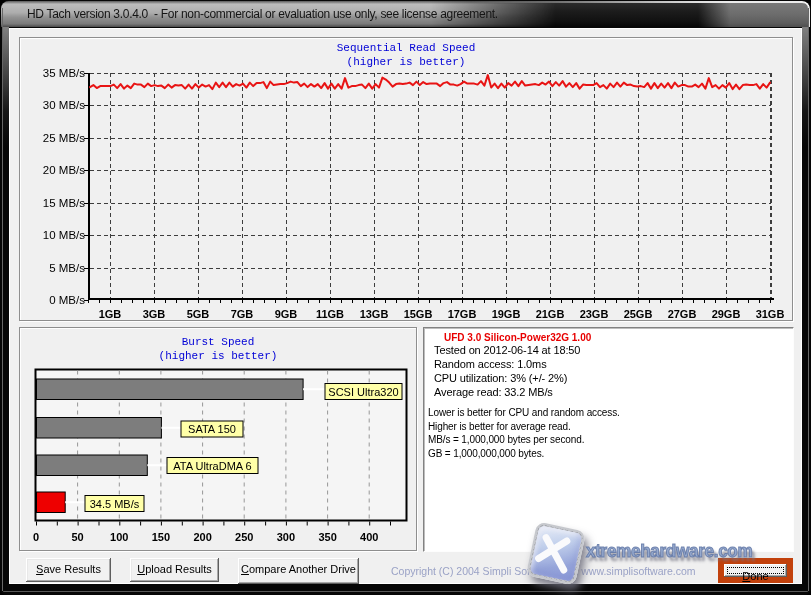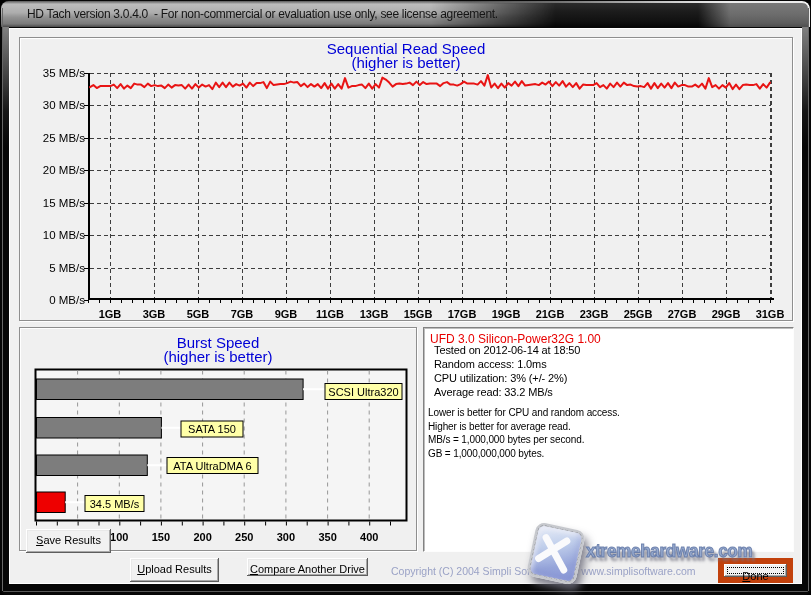--- a/index.html
+++ b/index.html
@@ -25,21 +25,21 @@
 #ttext { position:absolute; left:26px; top:0; height:20px; line-height:27px; font-size:12px; letter-spacing:-0.3px; color:#151515; white-space:pre; }
 #client { position:absolute; left:9px; top:28px; width:793px; height:556px; background:#f0f0f0; border:1px solid #fff; }
 .etch { position:absolute; border:1px solid #8e8e8e; box-shadow: 1px 1px 0 #ffffff, inset 1px 1px 0 #ffffff; }
 .sunk { position:absolute; background:#fff; border:1px solid; border-color:#828282 #fdfdfd #fdfdfd #828282; box-shadow: inset 1px 1px 0 #bdbdbd; }
 .btn { position:absolute; background:#f1f1f1; font-size:11px; color:#000; text-align:center;
   box-shadow: inset -1px -1px 0 #5e5e5e, inset 1px 1px 0 #ffffff, inset -2px -2px 0 #a9a9a9, inset 2px 2px 0 #e8e8e8; }
 #done { position:absolute; border:6px solid #c2410c; background:#f1f1f1;
   box-shadow: inset -1px -1px 0 #5e5e5e, inset 1px 1px 0 #ffffff, inset -2px -2px 0 #a9a9a9; }
 #done .focus { position:absolute; inset:3px; border:1px dotted #000; }
 u { text-decoration:underline; }
-.ctitle { position:absolute; text-align:center; color:#0000d6; font-size:15px; line-height:13.5px; }
+.ctitle { position:absolute; text-align:center; color:#0000d6; font-size:11px; line-height:13.5px;font-family:Liberation Mono, monospace; }
 #copyright { position:absolute; left:381px; top:536px; font-size:10.5px; color:#9aa2c6; }
 #wmtext { position:absolute; left:576px; top:511px; font-size:18.5px; font-weight:bold; letter-spacing:-0.4px;
   color:rgba(148,168,205,0.97); -webkit-text-stroke:1px rgba(96,118,165,.85); text-shadow: 3px 4px 3px rgba(118,118,132,0.85); transform:scaleX(0.93); transform-origin:left; }
 #wmicon { position:absolute; left:521px; top:497px; width:50px; height:55px; transform:rotate(12deg);
   border-radius:9px; border:3px solid #c6c8cd;
   background: linear-gradient(160deg, #e9eef8 0%, #c2d0ec 35%, #96a5da 72%, #8e9cdb 100%);
   box-shadow: 5px 6px 8px rgba(108,108,122,0.85), inset -2px -3px 8px rgba(120,130,200,.45), inset 2px 2px 5px rgba(255,255,255,.8);
   outline:1px dashed rgba(120,124,135,.55); outline-offset:-3px; }
 </style></head>
 <body>
@@ -234,37 +234,37 @@
       <text x="100.3" y="214" font-size="11" font-weight="bold" text-anchor="middle" fill="#000">100</text>
       <text x="141.9" y="214" font-size="11" font-weight="bold" text-anchor="middle" fill="#000">150</text>
       <text x="183.6" y="214" font-size="11" font-weight="bold" text-anchor="middle" fill="#000">200</text>
       <text x="225.2" y="214" font-size="11" font-weight="bold" text-anchor="middle" fill="#000">250</text>
       <text x="266.9" y="214" font-size="11" font-weight="bold" text-anchor="middle" fill="#000">300</text>
       <text x="308.6" y="214" font-size="11" font-weight="bold" text-anchor="middle" fill="#000">350</text>
       <text x="350.2" y="214" font-size="11" font-weight="bold" text-anchor="middle" fill="#000">400</text>
     </svg>
 
     <div class="sunk" style="left:413px; top:298px; width:371px; height:225px;"></div>
-    <div style="position:absolute; left:420px; top:303px; width:360px; font-size:12px; color:#e80000; font-weight:normal;">UFD 3.0 Silicon-Power32G 1.00</div>
+    <div style="position:absolute; left:434px; top:303px; width:360px; font-size:10px; color:#e80000; font-weight:bold;">UFD 3.0 Silicon-Power32G 1.00</div>
     <div style="position:absolute; left:424px; top:313.5px; width:354px; font-size:11px; letter-spacing:-0.12px; line-height:14px; color:#000;">
       <div>Tested on 2012-06-14 at 18:50</div>
       <div>Random access: 1.0ms</div>
       <div>CPU utilization: 3% (+/- 2%)</div>
       <div>Average read: 33.2 MB/s</div>
     </div>
     <div style="position:absolute; left:418px; top:377px; width:360px; font-size:10px; letter-spacing:-0.12px; line-height:13.5px; color:#000;">
       <div>Lower is better for CPU and random access.</div>
       <div>Higher is better for average read.</div>
       <div>MB/s = 1,000,000 bytes per second.</div>
       <div>GB = 1,000,000,000 bytes.</div>
     </div>
 
-    <div class="btn" style="left:16px; top:500px; width:85px; height:24px; line-height:23px;"><u>S</u>ave Results</div>
+    <div class="btn" style="left:16px; top:529px; width:85px; height:24px; line-height:23px;"><u>S</u>ave Results</div>
     <div class="btn" style="left:120px; top:529px; width:89px; height:24px; line-height:23px;text-align:center;"><u>U</u>pload Results</div>
-    <div class="btn" style="left:237px; top:529px; width:121px; height:18px; line-height:23px;"><u>C</u>ompare Another Drive</div>
+    <div class="btn" style="left:228px; top:529px; width:121px; height:26px; line-height:23px;"><u>C</u>ompare Another Drive</div>
     <div id="copyright">Copyright (C) 2004 Simpli Software, Inc. www.simplisoftware.com</div>
     <div id="done" style="left:708px; top:529px; width:75px; height:25px;">
       <div class="focus"></div>
       <div style="position:absolute; inset:0; line-height:24px; text-align:center; font-size:11px;"><u>D</u>one</div>
     </div>
     <div id="wmicon">
       <svg width="46" height="52" style="position:absolute; left:0; top:0;">
         <path d="M 9 11 L 33 39 M 30 10 L 6 33" stroke="#fafafc" stroke-width="7" stroke-linecap="round"></path>
       </svg>
     </div>

